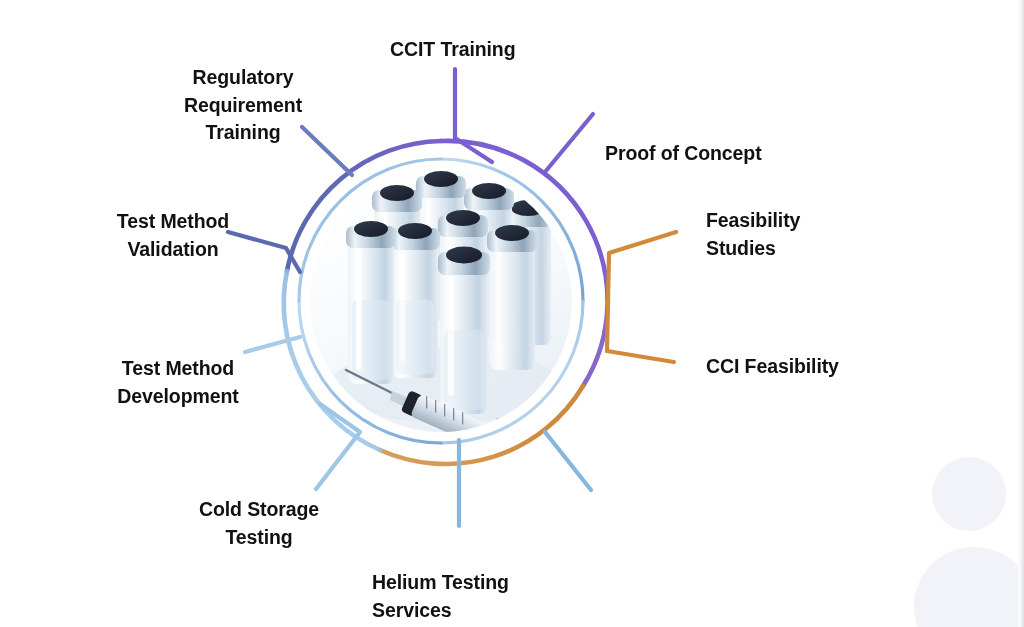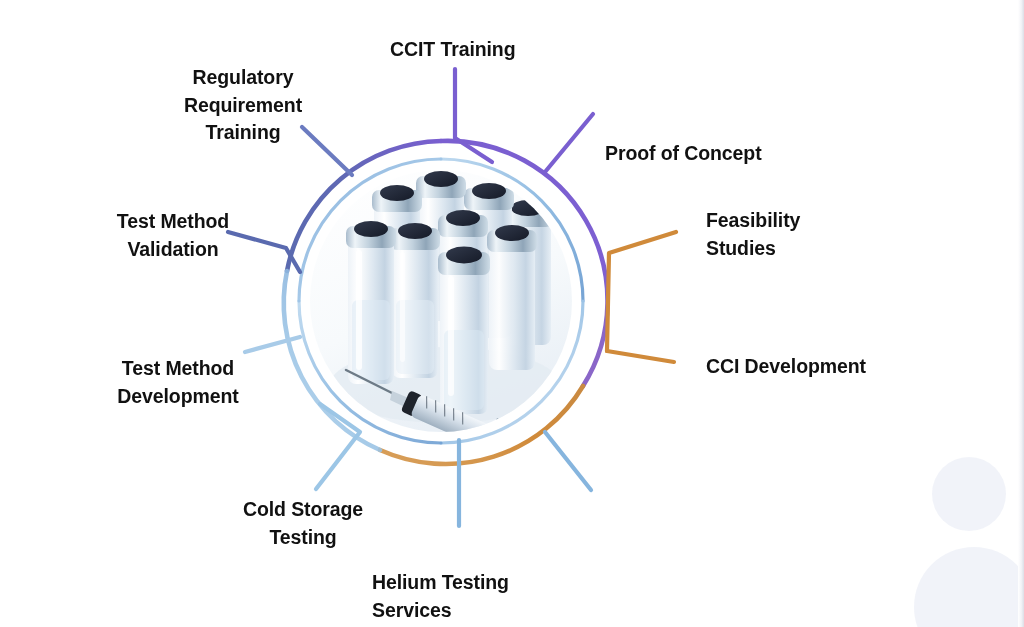--- a/index.html
+++ b/index.html
@@ -60,21 +60,21 @@
   .label.right-side { text-align: left; }
   .label.left-side  { text-align: center; }
 
   .lbl-regulatory   { left: 138px; top: 64px;  width: 210px; }
   .lbl-ccit         { left: 390px; top: 36px;  width: 220px; }
   .lbl-poc          { left: 605px; top: 96px;  width: 260px; margin-top: 44px; }
   .lbl-feasibility  { left: 706px; top: 207px; width: 200px; }
   .lbl-cci          { left: 706px; top: 353px; width: 230px; }
   .lbl-recipe       { left: 621px; top: 475px; width: 280px; }
   .lbl-helium       { left: 372px; top: 569px; width: 230px; }
-  .lbl-cold         { left: 149px; top: 496px; width: 220px; margin-left: 44px; }
+  .lbl-cold         { left: 149px; top: 496px; width: 220px; }
   .lbl-tmdev        { left: 63px;  top: 355px; width: 230px; }
   .lbl-tmval        { left: 63px;  top: 208px; width: 220px; }
 </style>
 </head>
 <body>
 
 <div id="stage">
 
   <div class="watermark wm-a"></div>
   <div class="watermark wm-b"></div>
@@ -269,21 +269,21 @@
 Requirement
 Training</div>
 
   <div class="label lbl-ccit">CCIT Training</div>
 
   <div class="label right-side lbl-poc">Proof of Concept</div>
 
   <div class="label right-side lbl-feasibility">Feasibility
 Studies</div>
 
-  <div class="label right-side lbl-cci">CCI Development</div>
+  <div class="label right-side lbl-cci">CCI Feasibility</div>
 
 
   <div class="label lbl-helium">Helium Testing
 Services</div>
 
   <div class="label left-side lbl-cold">Cold Storage
 Testing</div>
 
   <div class="label left-side lbl-tmdev">Test Method
 Development</div>

